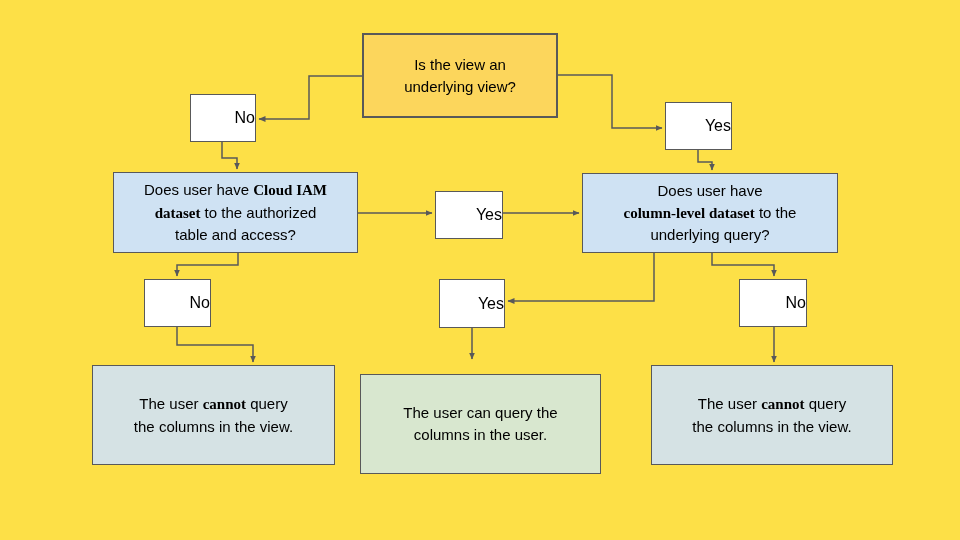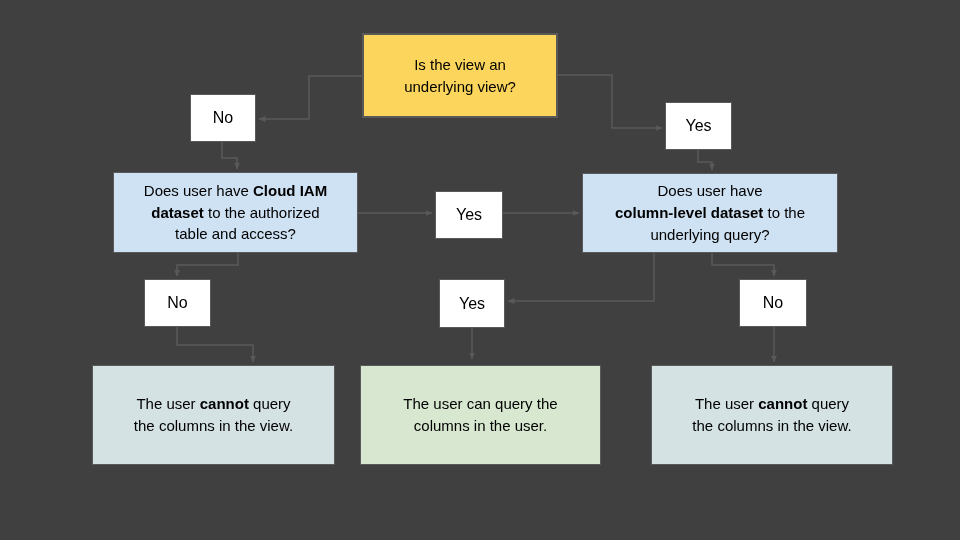--- a/index.html
+++ b/index.html
@@ -1,41 +1,41 @@
 <!DOCTYPE html>
 <html><head>
 <meta charset="utf-8">
 <style>
   * { margin: 0; padding: 0; box-sizing: border-box; }
   html, body { background: #ffffff; }
   body { font-family: "Liberation Sans", sans-serif; color: #000; }
-  .stage { position: relative; width: 960px; height: 540px; background: #404040; overflow: hidden; }
+  .stage { position: relative; width: 960px; height: 540px; background: #fde047; overflow: hidden; }
   #edge-layer { position: absolute; left: 0; top: 0; width: 960px; height: 540px; }
   .edge { fill: none; stroke: #595959; stroke-width: 1.5; }
   .node {
     position: absolute; display: flex; flex-direction: column;
     align-items: center; justify-content: center; text-align: center;
     font-size: 15px; line-height: 1.45; color: #000;
   }
   .node .tline { white-space: nowrap; }
-  .bold { font-weight: 700; }
-  .small-box { background: #ffffff; border: 1px solid #595959; font-size: 16px; }
+  .bold { font-weight: 700; font-family: Liberation Serif, serif; }
+  .small-box { background: #ffffff; border: 1px solid #595959; font-size: 16px; align-items: flex-end; }
   .big-box  { border: 1.5px solid #595959; }
 
   .n-start        { left: 362px; top: 33px;  width: 196px; height: 85px;  border: 2px solid #595959; }
   .n-no-top       { left: 190px; top: 94px;  width: 66px;  height: 48px; }
   .n-yes-top      { left: 665px; top: 102px; width: 67px;  height: 48px; }
   .n-q-iam        { left: 113px; top: 172px; width: 245px; height: 81px; }
   .n-yes-mid      { left: 435px; top: 191px; width: 68px;  height: 48px; }
   .n-q-col        { left: 582px; top: 173px; width: 256px; height: 80px; }
   .n-no-left      { left: 144px; top: 279px; width: 67px;  height: 48px; }
   .n-yes-bottom   { left: 439px; top: 279px; width: 66px;  height: 49px; }
   .n-no-right     { left: 739px; top: 279px; width: 68px;  height: 48px; }
   .n-result-left  { left: 92px;  top: 365px; width: 243px; height: 100px; }
-  .n-result-mid   { left: 360px; top: 365px; width: 241px; height: 100px; }
+  .n-result-mid   { left: 360px; top: 374px; width: 241px; height: 100px; }
   .n-result-right { left: 651px; top: 365px; width: 242px; height: 100px; }
 </style>
 </head>
 <body>
 
 <div class="stage">
 
   <svg id="edge-layer" width="960" height="540" viewBox="0 0 960 540" xmlns="http://www.w3.org/2000/svg">
     <defs>
       <marker id="arrowhead" markerWidth="8" markerHeight="8" refX="6.5" refY="3" orient="auto" markerUnits="userSpaceOnUse">

